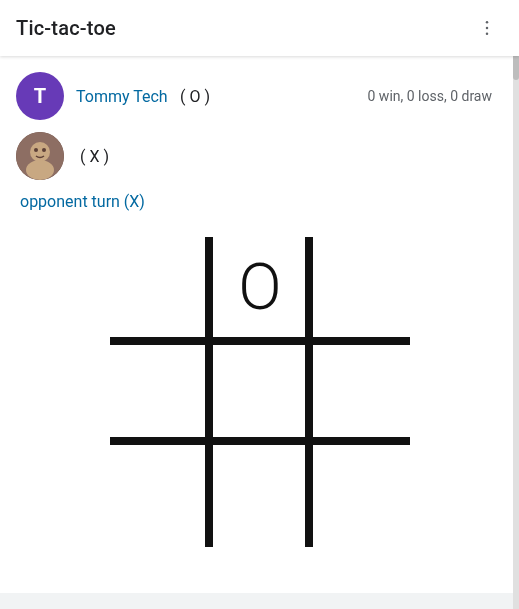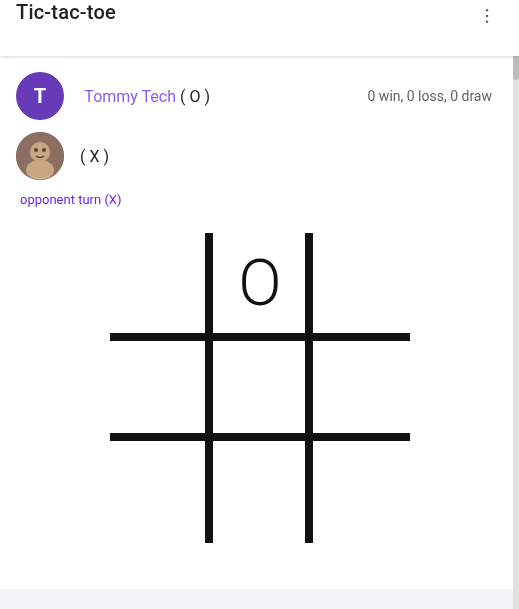--- a/index.html
+++ b/index.html
@@ -9,20 +9,21 @@
       background: #f1f3f4;
       width: 519px;
       min-height: 609px;
       overflow-x: hidden;
     }
 
     .app-bar {
       background: #ffffff;
       height: 56px;
       display: flex;
+      align-items: center;
       justify-content: space-between;
       padding: 0 16px;
       box-shadow: 0 1px 3px rgba(0,0,0,0.15);
       position: relative;
       z-index: 1;
     }
 
     .app-bar-title {
       font-size: 20px;
       font-weight: 500;
@@ -77,42 +78,41 @@
     .avatar-tommy {
       background: #673ab7;
     }
 
     .avatar-tomb {
       background: #8d6e63;
     }
 
     .player-name {
       font-size: 16px;
-      color: #8b5cf6;
+      color: #0369a1;
       min-width: 100px;
-      text-align: right;
     }
 
     .player-symbol {
       font-size: 16px;
       color: #202124;
       margin-left: 4px;
       min-width: 60px;
     }
 
     .player-stats {
       position: absolute;
       right: 11px;
       font-size: 14px;
       color: #5f6368;
     }
 
     .turn-indicator {
-      font-size: 13px;
-      color: #6d28d9;
+      font-size: 16px;
+      color: #0369a1;
       margin: 8px 0 4px 4px;
     }
 
     .board-container {
       display: flex;
       justify-content: center;
       align-items: center;
       margin-top: 16px;
       padding: 10px 0 30px 0;
     }

